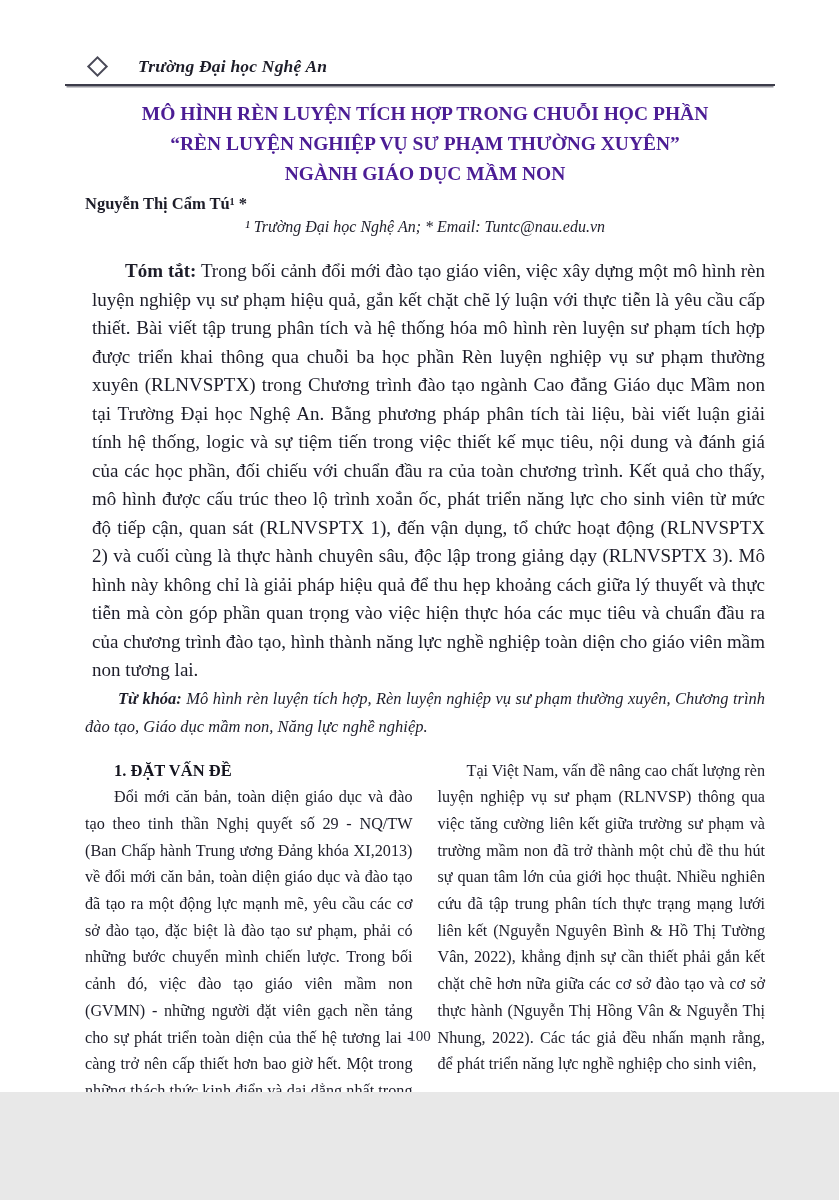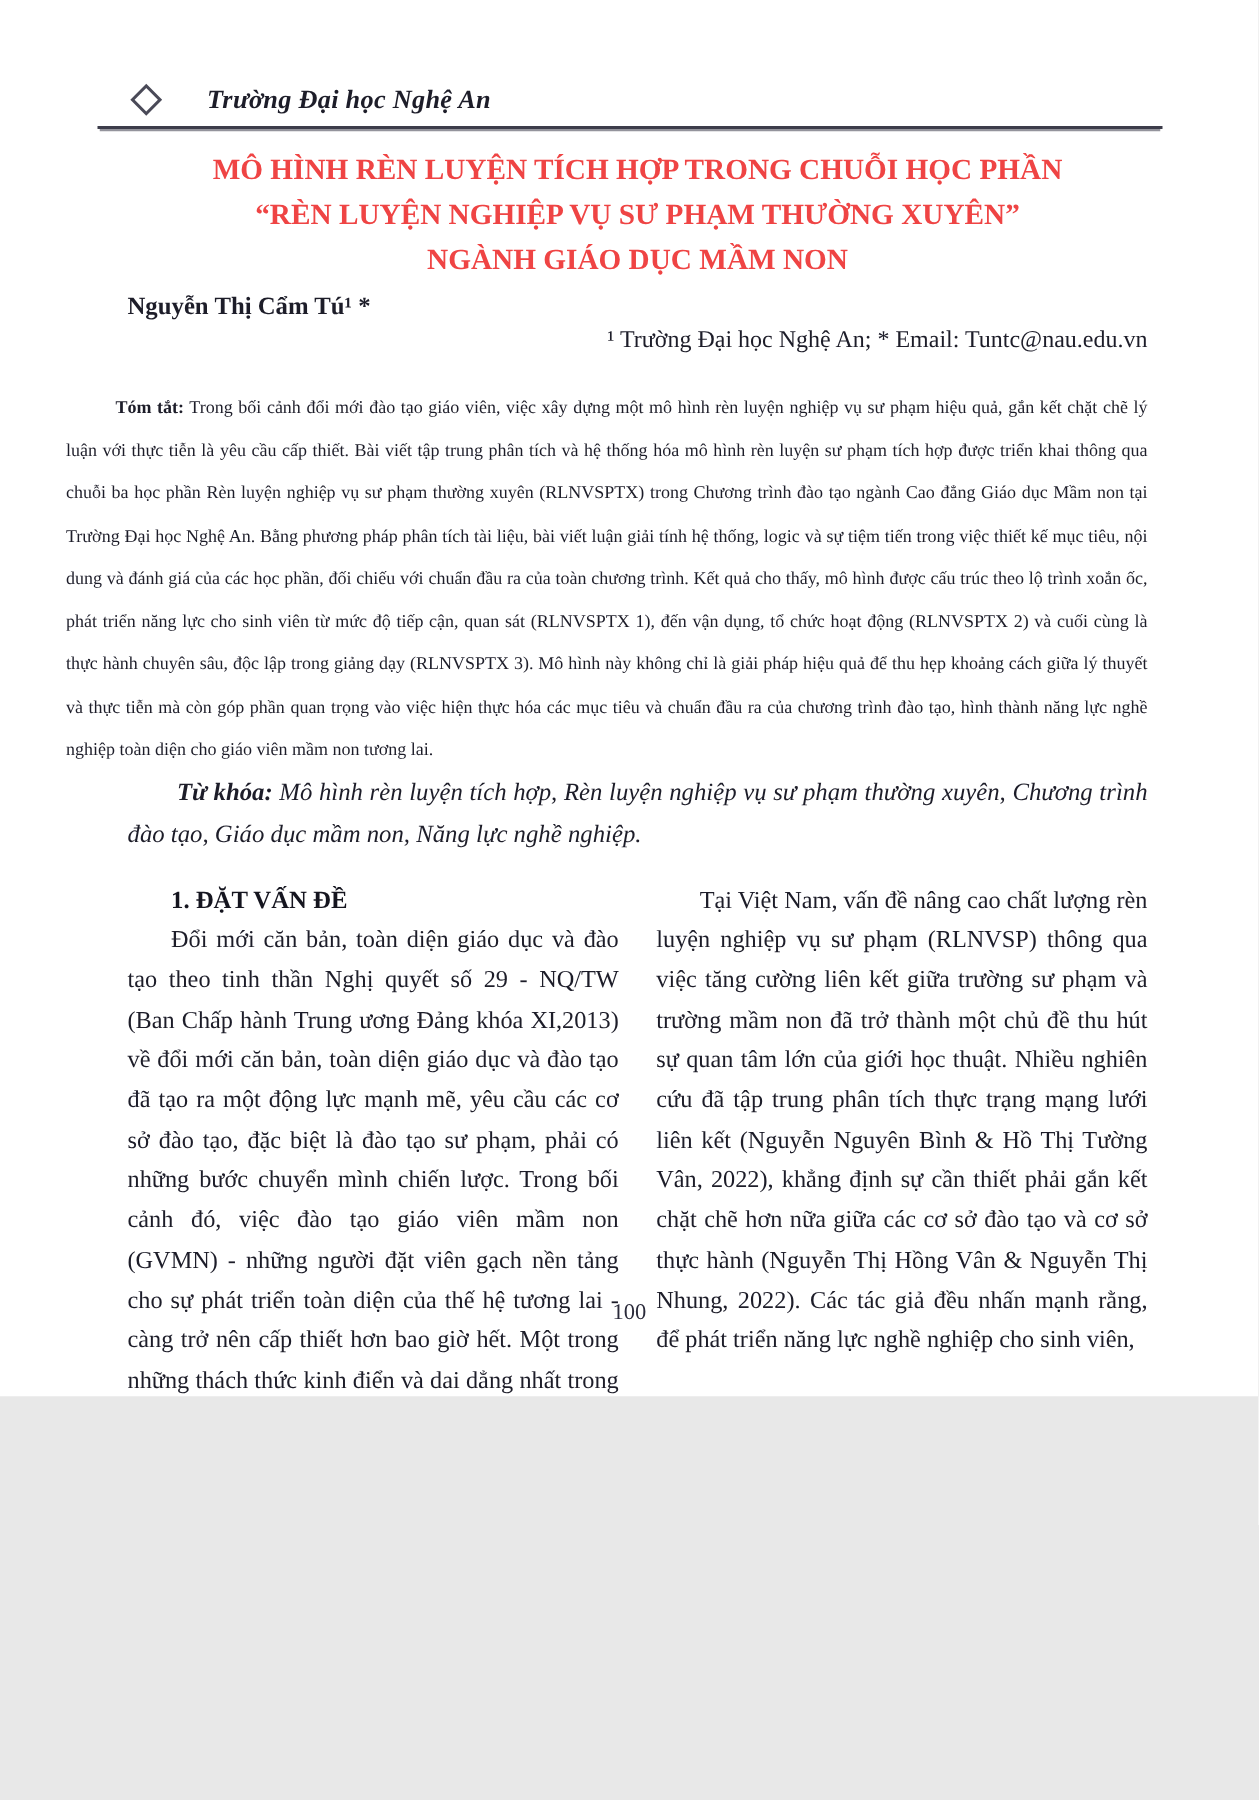--- a/index.html
+++ b/index.html
@@ -1,19 +1,19 @@
 <!DOCTYPE html>
 <html lang="vi"><head>
 <meta charset="utf-8">
 <style>
   html, body { margin: 0; padding: 0; background: #e8e8e8; }
   .page {
     position: relative;
     width: 839px;
-    height: 931px;
+    height: 1092px;
     background: #ffffff;
     color: #1d1d29;
     font-family: "Liberation Serif", "DejaVu Serif", serif;
     overflow: hidden;
     margin: 0 auto;
   }
   
   .running-head {
     display: flex;
     align-items: center;
@@ -36,38 +36,39 @@
     margin-left: 33px;
     letter-spacing: .2px;
   }
   
   .title-block {
     margin: 13px 74px 0 85px;
     text-align: center;
     font-weight: bold;
     font-size: 19.5px;
     line-height: 30px;
-    color: #ef4444;
+    color: #4c1d95;
   }
   .title-line { display: block; }
   .author-line {
     margin: 5px 74px 0 85px;
     text-align: left;
     font-weight: bold;
     font-size: 16.5px;
   }
   .affiliation-line {
     margin: 4px 74px 0 85px;
-    text-align: right;
+    text-align: center;
+    font-style: italic;
     font-size: 16px;
   }
   
   .abstract-para {
-    margin: 21px 74px 0 44px;
-    font-size: 12px;
+    margin: 21px 74px 0 92px;
+    font-size: 19px;
     line-height: 28.5px;
     text-align: justify;
     text-indent: 33px;
   }
   .abstract-para .para-label { font-weight: bold; }
   .keywords-para {
     margin: 0 74px 16px 85px;
     font-size: 16.5px;
     line-height: 28.5px;
     text-align: justify;

